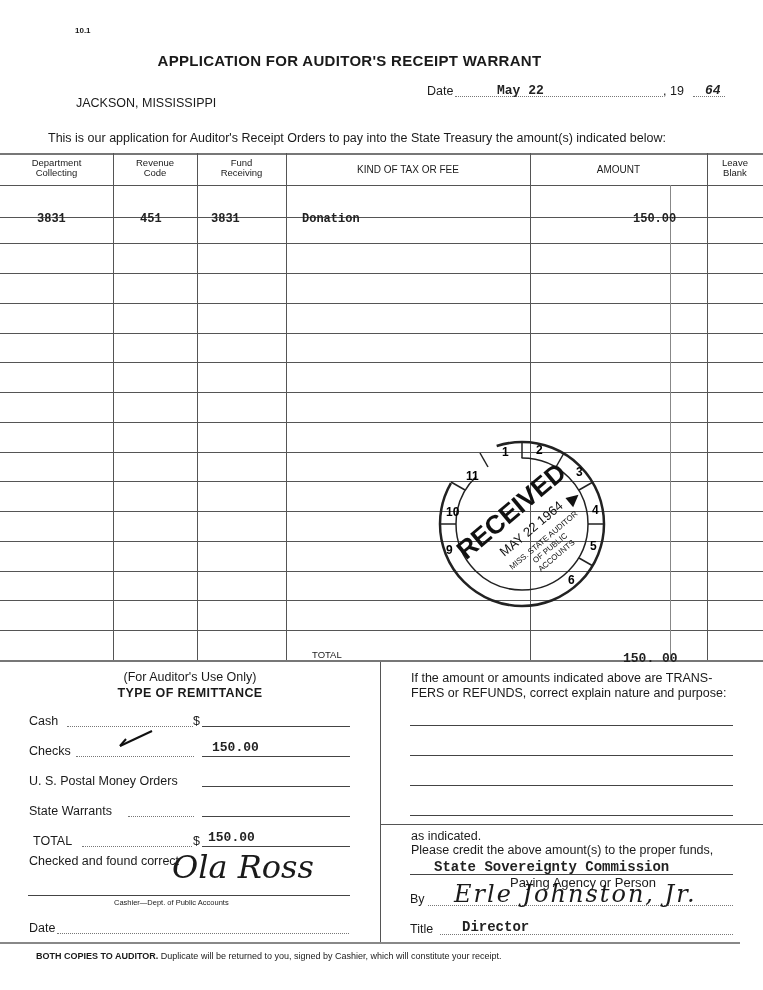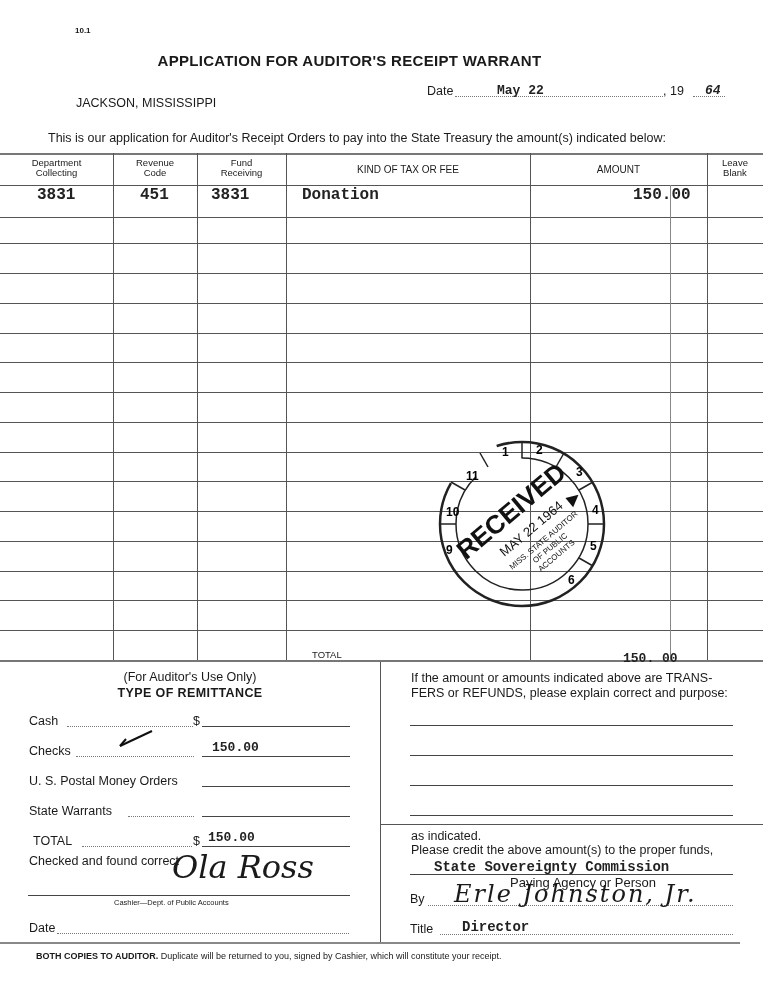--- a/index.html
+++ b/index.html
@@ -10,21 +10,21 @@
   .hline { position:absolute; height:1px; background:#555; }
   .vline { position:absolute; width:1px; background:#555; }
   .dotted { position:absolute; border-bottom:1px dotted #777; height:0; }
   .solidline { position:absolute; border-bottom:1px solid #444; height:0; }
   .title { left:0; width:699px; top:52px; text-align:center; font-weight:bold; font-size:15px; letter-spacing:0.3px; }
   .formno { left:75px; top:26px; font-size:8px; font-weight:bold; }
   .addr { left:47px; top:96px; font-size:12.5px; line-height:14px; }
   .intro { left:48px; top:131px; font-size:12.5px; }
   .hdr { position:absolute; font-size:9.5px; text-align:center; line-height:10px; top:158px; }
   .hdr.big { font-size:10px; top:165px; }
-  .cell { position:absolute; top:186px; font-size:16px; }
+  .cell { position:absolute; top:212px; font-size:12px; }
   .small { font-size:12.5px; }
   .tiny { font-size:7.5px; }
   .stamp { position:absolute; left:436px; top:438px; width:172px; height:172px; }
 </style>
 </head>
 <body>
 
 <div class="abs formno">10.1</div>
 <div class="abs title">APPLICATION FOR AUDITOR'S RECEIPT WARRANT</div>
 
@@ -167,21 +167,21 @@
   <div class="solidline" style="left:28px;top:895px;width:322px;"></div>
   <div class="abs tiny" style="left:114px;top:898px;">Cashier—Dept. of Public Accounts</div>
 
   <div class="abs small" style="left:29px;top:921px;">Date</div>
   <div class="dotted" style="left:57px;top:933px;width:292px;"></div>
 </div>
 
 <div>
   <div class="abs small" style="left:411px;top:671px;line-height:15px;">
     <div>If the amount or amounts indicated above are TRANS-</div>
-    <div>FERS or REFUNDS, please explain correct and purpose:</div>
+    <div>FERS or REFUNDS, correct explain nature and purpose:</div>
   </div>
   <div class="solidline" style="left:410px;top:725px;width:323px;"></div>
   <div class="solidline" style="left:410px;top:755px;width:323px;"></div>
   <div class="solidline" style="left:410px;top:785px;width:323px;"></div>
   <div class="solidline" style="left:410px;top:815px;width:323px;"></div>
 </div>
 
 <div class="hline" style="left:380px;top:824px;width:383px;"></div>
 
 <div>

